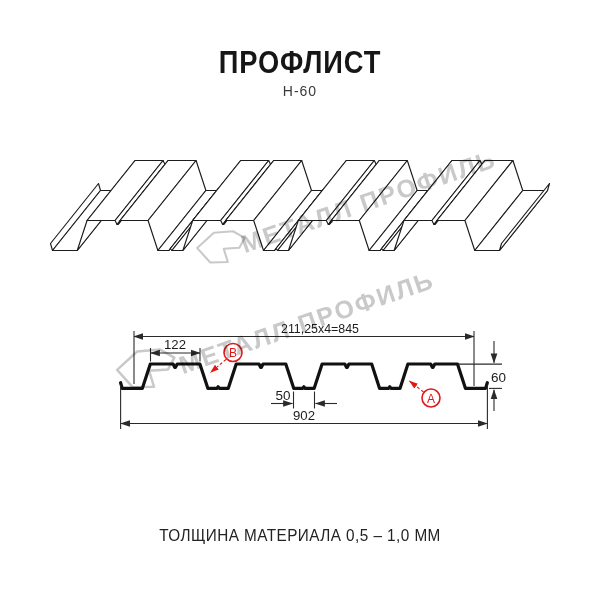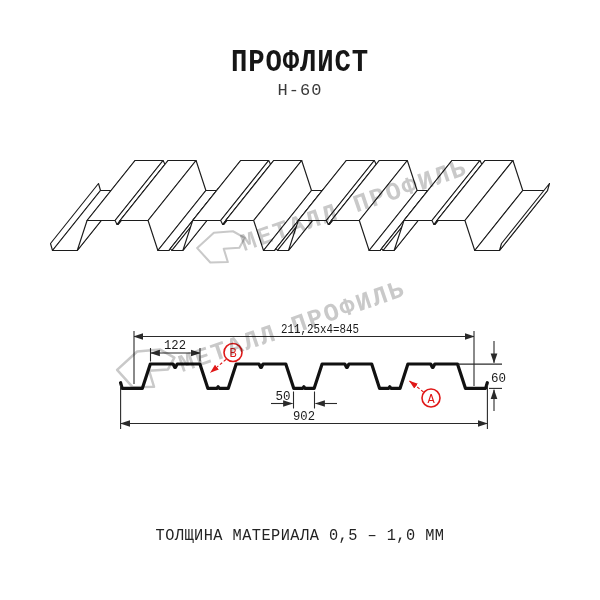--- a/index.html
+++ b/index.html
@@ -1,22 +1,22 @@
 <!DOCTYPE html>
 <html><head>
 <meta charset="utf-8">
 <style>
   html,body{margin:0;padding:0;background:#fff;}
   .page{position:relative;width:600px;height:600px;background:#ffffff;overflow:hidden;
-        font-family:Liberation Mono, monospace;}
+        font-family:Liberation Sans, sans-serif;}
   .title{position:absolute;top:47px;left:0;width:600px;text-align:center;
          font-size:31px;font-weight:bold;color:#161616;letter-spacing:1px;
          transform:scaleX(0.88);line-height:31px;}
   .subtitle{position:absolute;top:84px;left:0;width:600px;text-align:center;
-         font-size:17px;font-weight:500;color:#3a3a3a;letter-spacing:1px;line-height:14px;}
+         font-size:14px;font-weight:500;color:#3a3a3a;letter-spacing:1px;line-height:14px;}
   .footer-note{position:absolute;top:527px;left:0;width:600px;text-align:center;
          font-size:17px;font-weight:500;color:#232323;letter-spacing:.5px;
          transform:scaleX(0.9);line-height:17px;}
   svg.drawing{position:absolute;left:0;top:0;}
   .wm{position:absolute;mix-blend-mode:multiply;pointer-events:none;}
   .wm-text{font-size:25px;font-weight:bold;color:#c9c9c9;letter-spacing:2px;white-space:nowrap;
            transform-origin:left bottom;transform:rotate(-19deg);line-height:25px;}
   .wm-logo{transform:rotate(-10deg);}
   .dimtext{font-size:13px;fill:#1c1c1c;}
   .redtext{font-size:12px;fill:#e01818;font-weight:500;}

